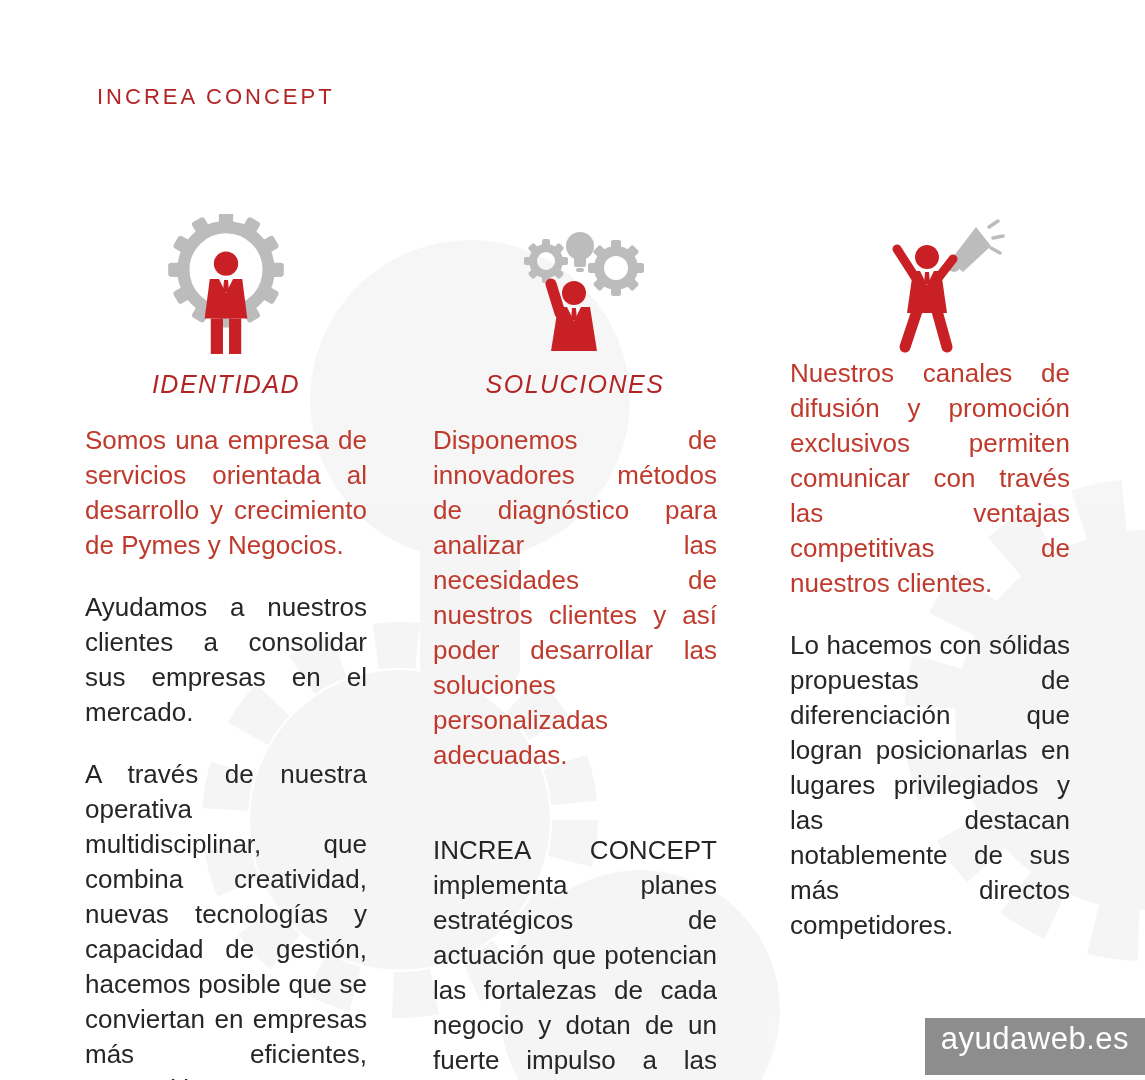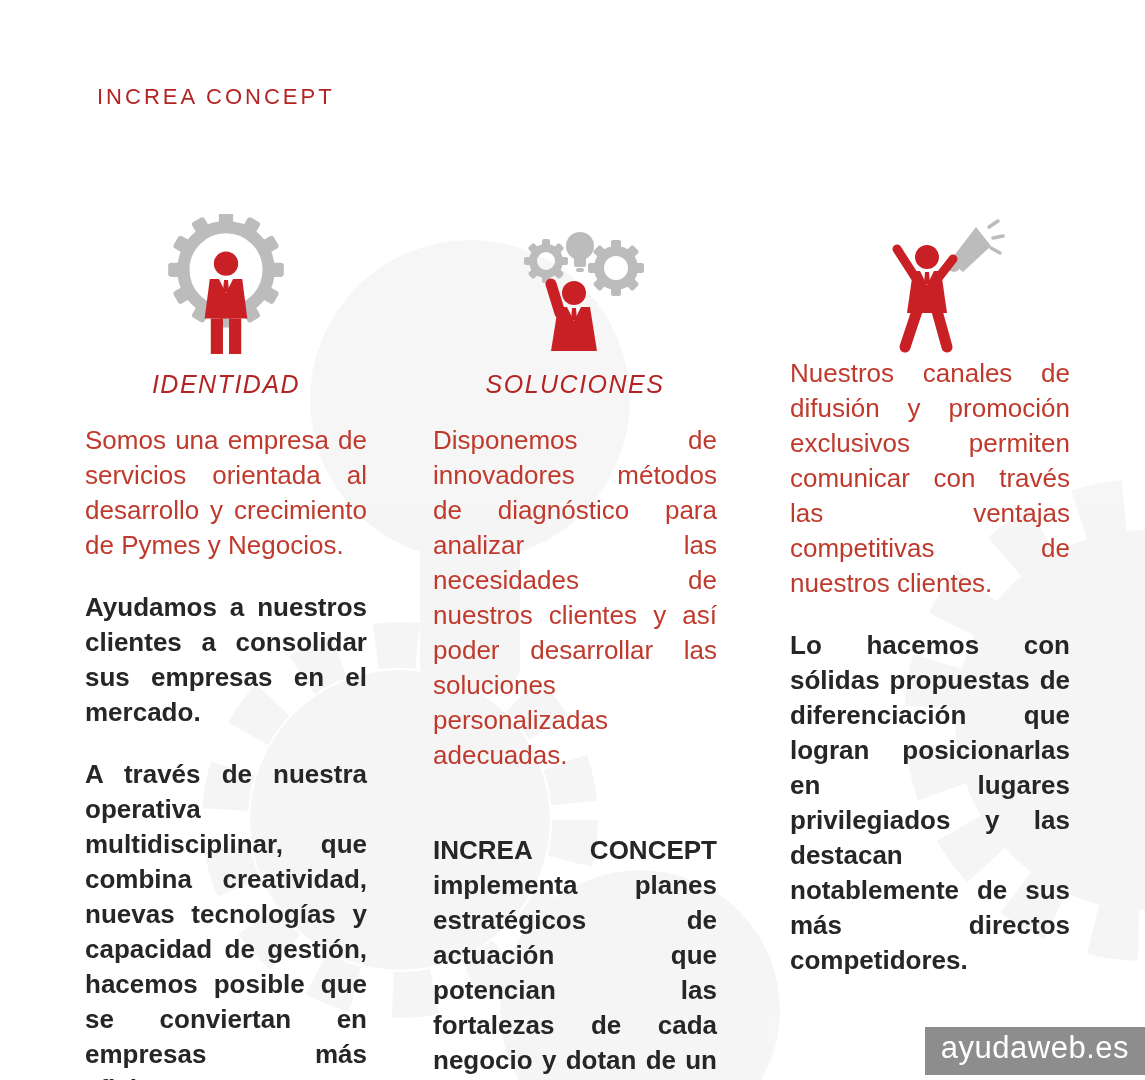--- a/index.html
+++ b/index.html
@@ -47,27 +47,27 @@
     white-space:nowrap;
     font-style:italic;
   }
   .para{
     font-size:26px;line-height:35px;
     text-align:justify;
   }
   .para + .para{margin-top:27px;}
   .para.gap-lg{margin-top:60px;}
   .para.red{color:var(--paragraph-red);}
-  .para.dark{color:var(--text-dark);font-weight:bold;}
+  .para.dark{color:var(--text-dark);}
   .site-watermark{
     position:absolute;right:0;bottom:5px;
     background:var(--watermark-background);
     color:var(--watermark-text);
     font-size:31px;
-    padding:3px 16px 9px 16px;
+    padding:3px 16px 18px 16px;
     letter-spacing:0.5px;
     z-index:5;
   }
 </style>
 </head>
 <body>
 
 <svg class="bg-watermark" viewBox="0 0 1145 1080" aria-hidden="true">
   <g opacity="0.035" fill="#000000" stroke="#000000">
 

